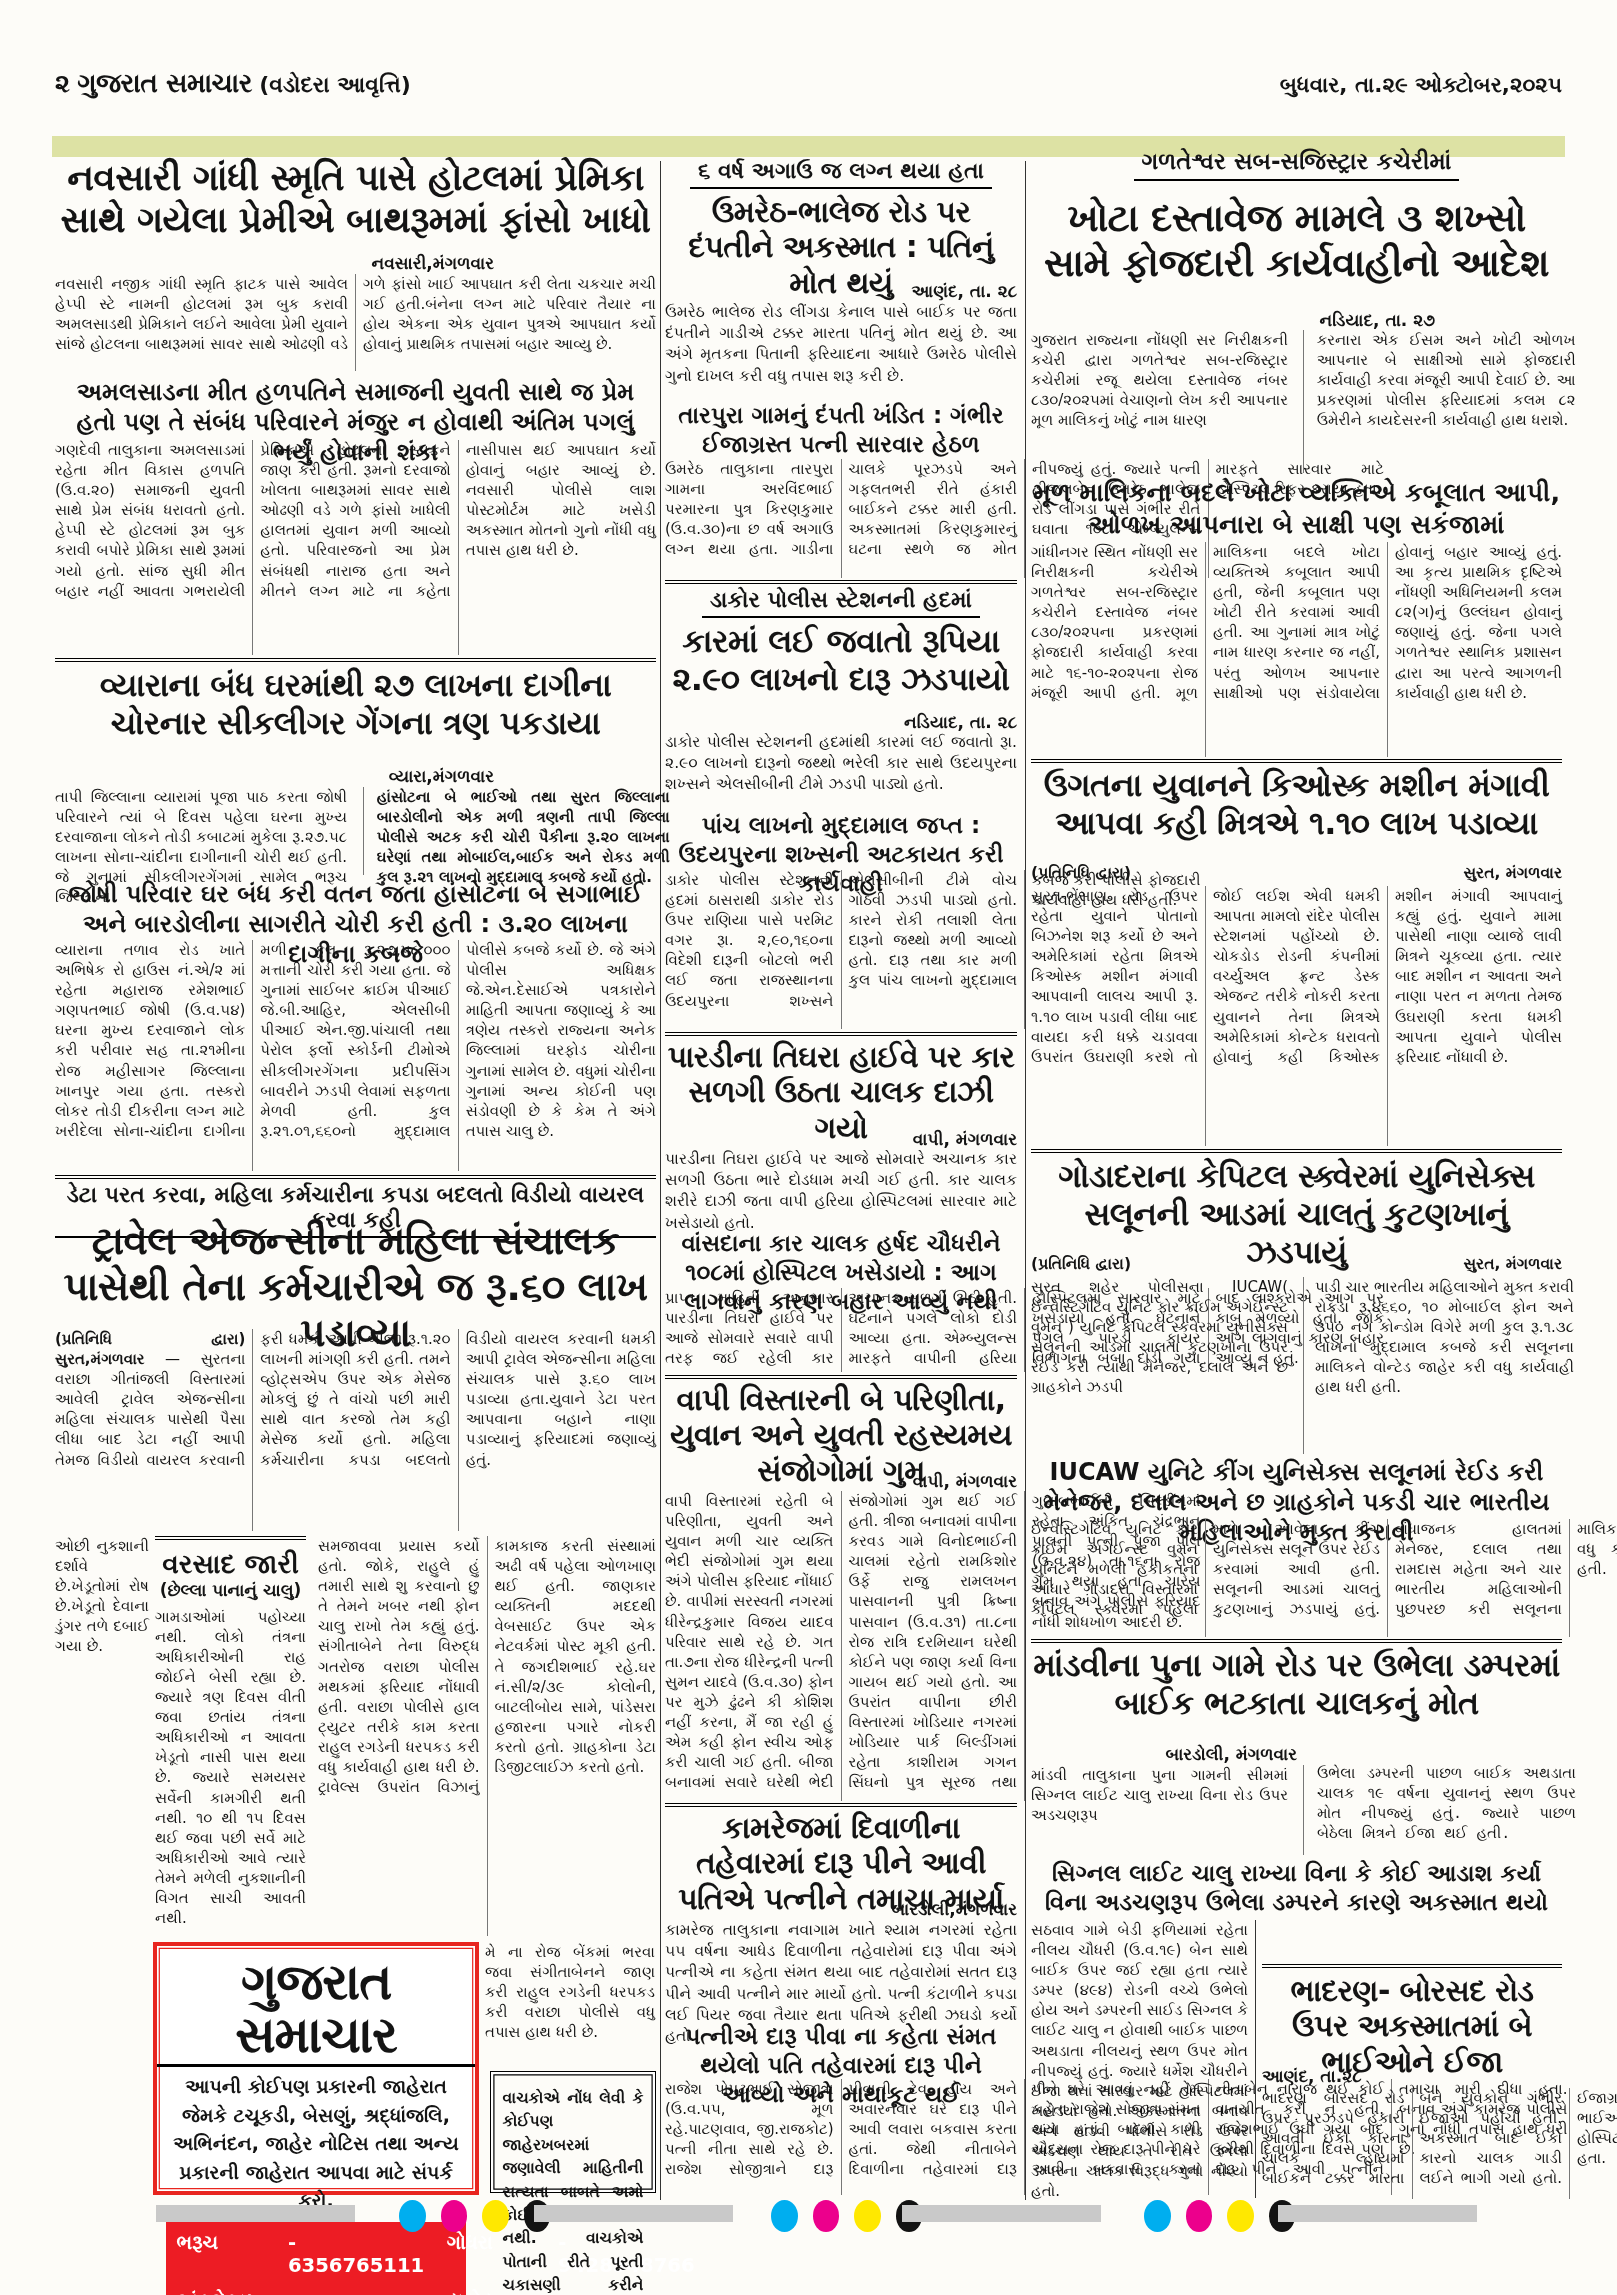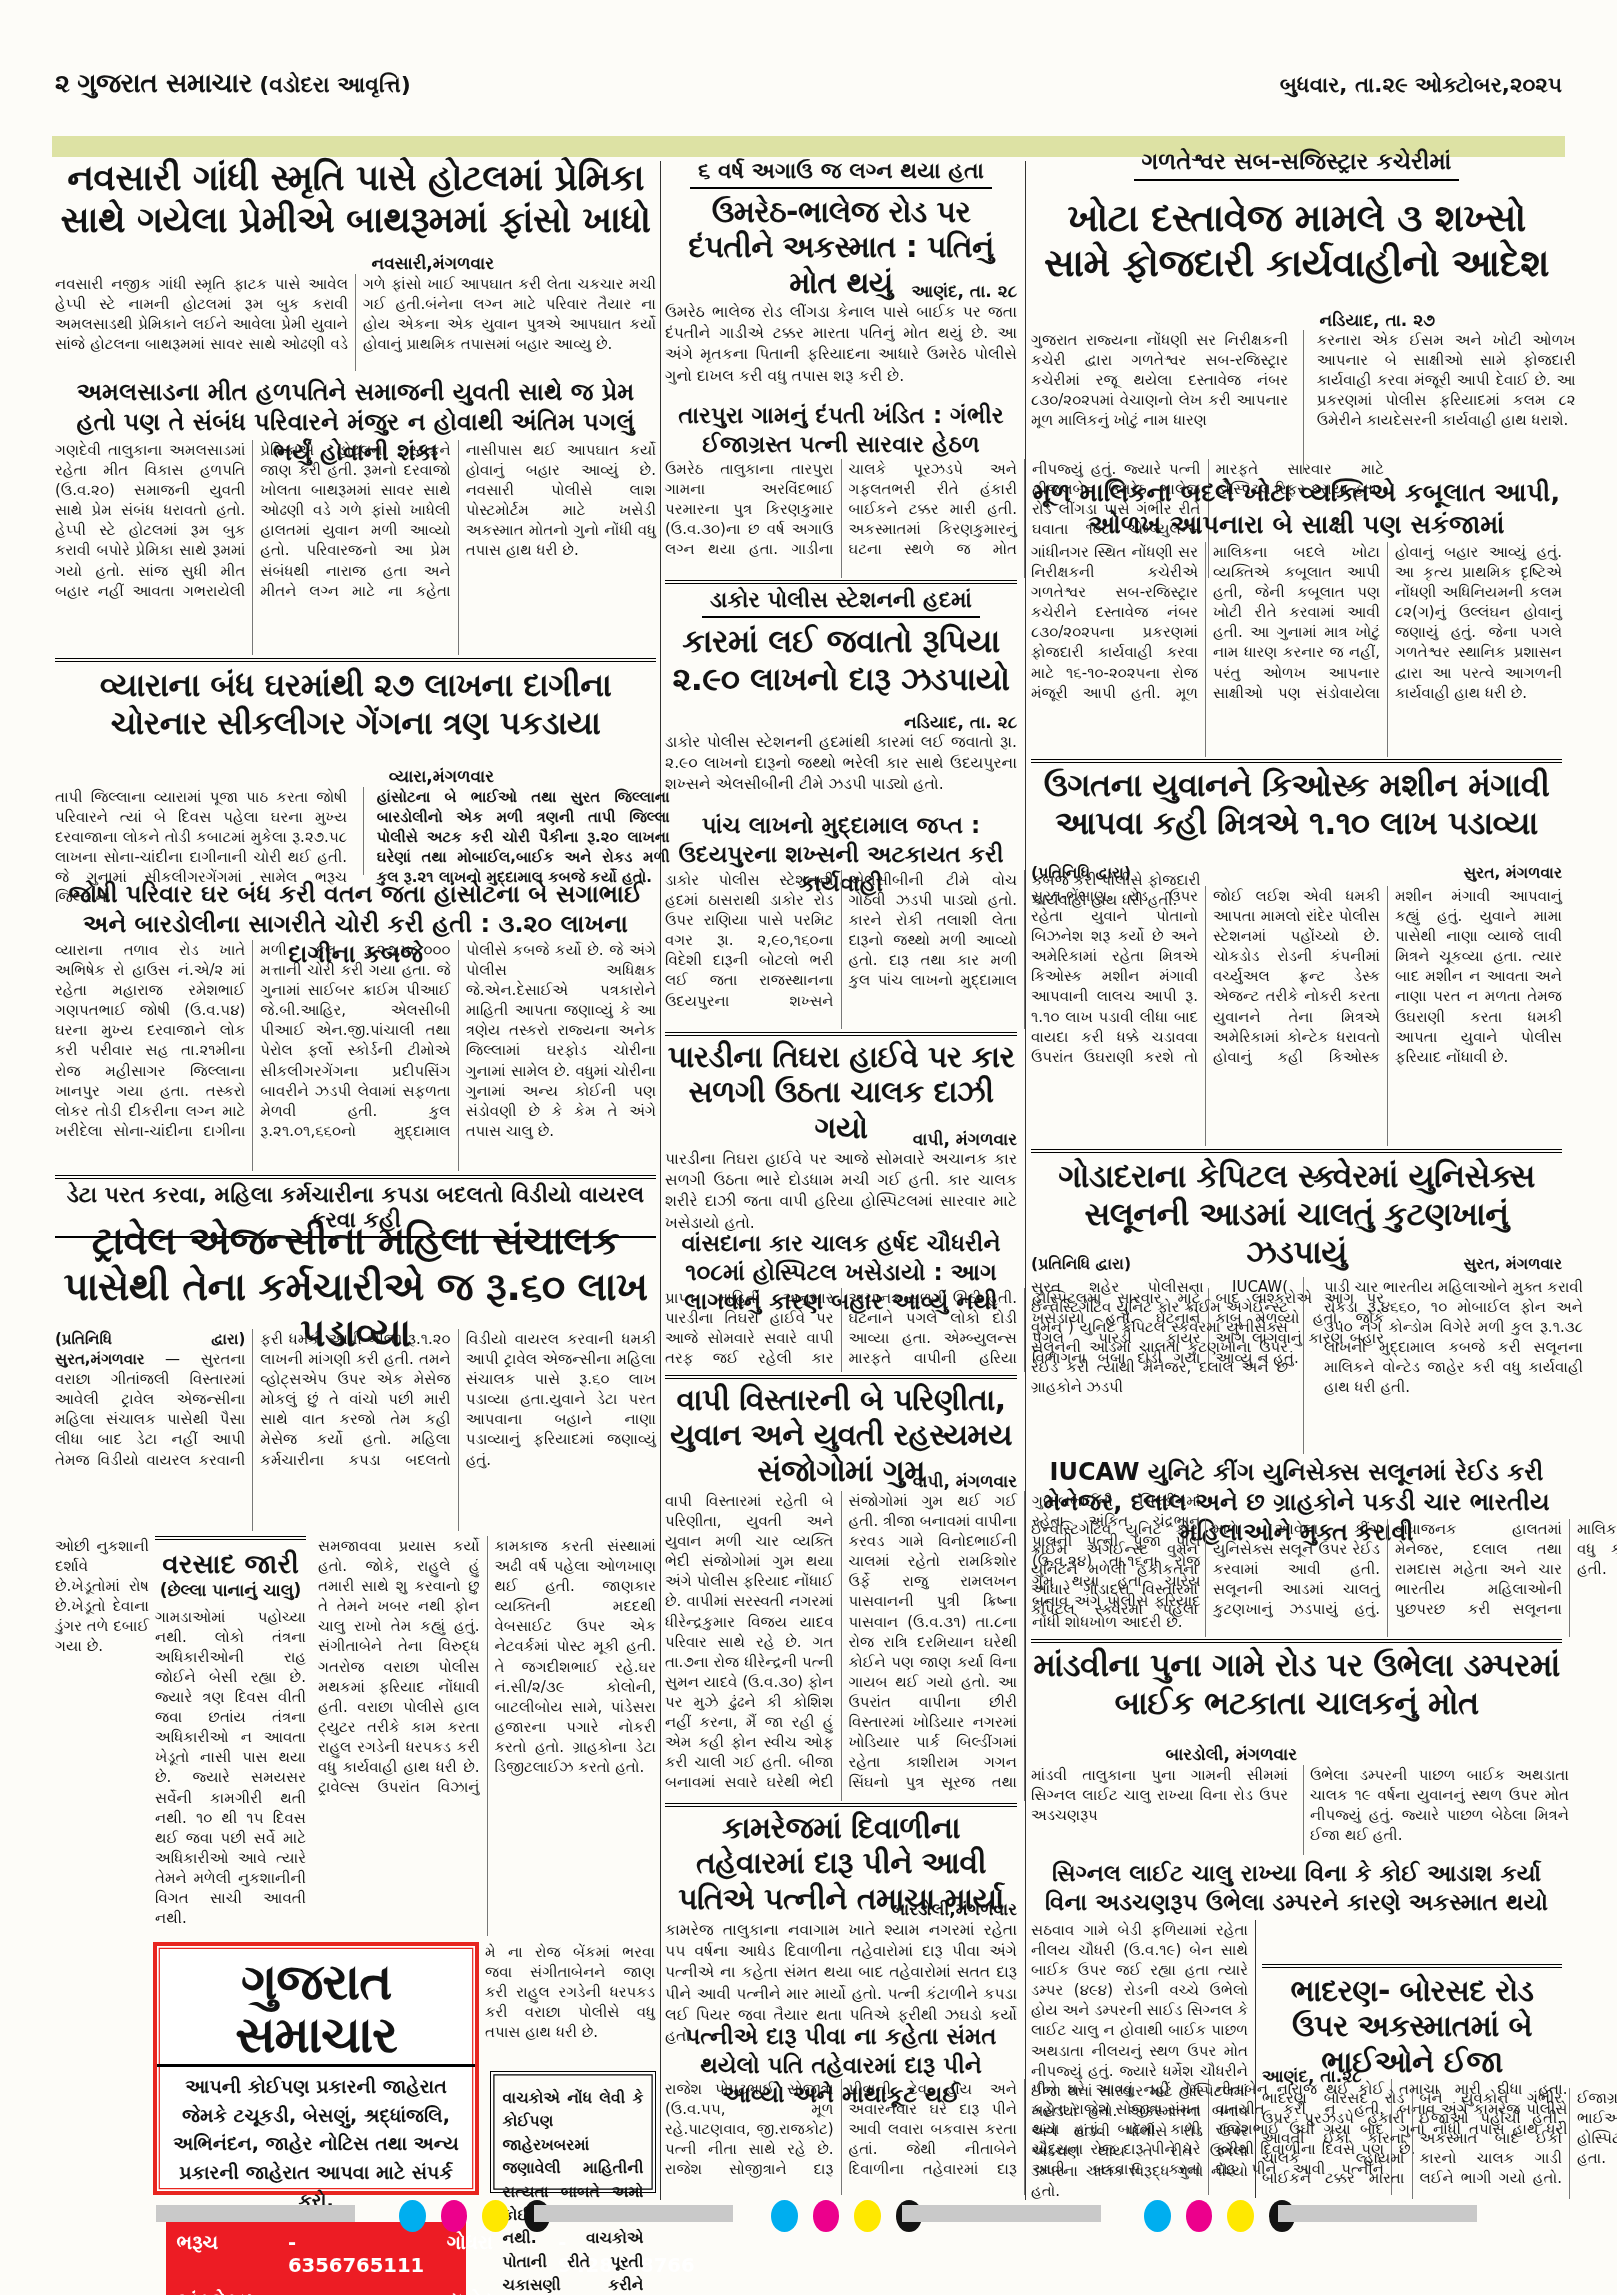--- a/index.html
+++ b/index.html
@@ -176,30 +176,30 @@
   <div class="abs body-txt cols3" style="left:1031px;top:886px;width:531px;height:260px;">સુરત-ભેંસાણ રોડ ઉપર રહેતા યુવાને પોતાનો બિઝનેશ શરૂ કર્યો છે અને અમેરિકામાં રહેતા મિત્રએ કિઓસ્ક મશીન મંગાવી આપવાની લાલચ આપી રૂ. ૧.૧૦ લાખ પડાવી લીધા બાદ વાયદા કરી ધક્કે ચડાવવા ઉપરાંત ઉઘરાણી કરશે તો જોઈ લઈશ એવી ધમકી આપતા મામલો રાંદેર પોલીસ સ્ટેશનમાં પહોંચ્યો છે. ચોકડોડ રોડની કંપનીમાં વર્ચ્યુઅલ ફ્રન્ટ ડેસ્ક એજન્ટ તરીકે નોકરી કરતા યુવાનને તેના મિત્રએ અમેરિકામાં કોન્ટેક ધરાવતો હોવાનું કહી કિઓસ્ક મશીન મંગાવી આપવાનું કહ્યું હતું. યુવાને મામા પાસેથી નાણા વ્યાજે લાવી મિત્રને ચૂકવ્યા હતા. ત્યાર બાદ મશીન ન આવતા અને નાણા પરત ન મળતા તેમજ ઉઘરાણી કરતા ધમકી આપતા યુવાને પોલીસ ફરિયાદ નોંધાવી છે.</div>
 
   <div class="abs hrule" style="left:1031px;top:1149px;width:531px;"></div>
 
   <div class="abs hd hd-lg" style="left:1031px;top:1158px;width:531px;">ગોડાદરાના કેપિટલ સ્ક્વેરમાં યુનિસેક્સ સલૂનની આડમાં ચાલતું કુટણખાનું ઝડપાયું</div>
   <div class="abs byrow" style="left:1031px;top:1255px;width:531px;">
     <span>(પ્રતિનિધિ દ્વારા)</span>
     <span>સુરત, મંગળવાર</span>
   </div>
   <div class="abs body-txt" style="left:1031px;top:1277px;width:257px;height:177px;">સુરત શહેર પોલીસના IUCAW( ઈન્વેસ્ટિગેટિવ યુનિટ ફોર ક્રાઈમ અગેઈન્સ્ટ વુમન ) યુનિટે કેપિટલ સ્કવેરમાં યુનીસેક્સ સલૂનની આડમાં ચાલતા કુટણખાના ઉપર રેઈડ કરી ત્યાંથી મેનેજર, દલાલ અને છ ગ્રાહકોને ઝડપી</div>
-  <div class="abs body-txt" style="left:1303px;top:1277px;width:259px;height:177px;border-left:0.6px solid #777;padding-left:20px;">પાડી ચાર ભારતીય મહિલાઓને મુક્ત કરાવી રોકડા રૂ.૪૬૬૦, ૧૦ મોબાઈલ ફોન અને ૩૫૦ નંગ કોન્ડોમ વિગેરે મળી કુલ રૂ.૧.૩૮ લાખનો મુદ્દામાલ કબજે કરી સલૂનના માલિકને વોન્ટેડ જાહેર કરી વધુ કાર્યવાહી હાથ ધરી હતી.</div>
+  <div class="abs body-txt" style="left:1303px;top:1277px;width:259px;height:177px;border-left:0.6px solid #777;padding-left:11px;">પાડી ચાર ભારતીય મહિલાઓને મુક્ત કરાવી રોકડા રૂ.૪૬૬૦, ૧૦ મોબાઈલ ફોન અને ૩૫૦ નંગ કોન્ડોમ વિગેરે મળી કુલ રૂ.૧.૩૮ લાખનો મુદ્દામાલ કબજે કરી સલૂનના માલિકને વોન્ટેડ જાહેર કરી વધુ કાર્યવાહી હાથ ધરી હતી.</div>
   <div class="abs subhead" style="left:1031px;top:1457px;width:531px;">IUCAW યુનિટે કીંગ યુનિસેક્સ સલૂનમાં રેઈડ કરી મેનેજર, દલાલ અને છ ગ્રાહકોને પકડી ચાર ભારતીય મહિલાઓને મુક્ત કરાવી</div>
   <div class="abs body-txt cols3" style="left:1031px;top:1519px;width:531px;height:118px;">ઈન્વેસ્ટિગેટિવ યુનિટ ફોર ક્રાઈમ અગેઈન્સ્ટ વુમન યુનિટને મળેલી હકીકતના આધારે ગોડાદરા વિસ્તારમાં કેપિટલ સ્ક્વેરમાં પહેલા માળે આવેલા કીંગ યુનિસેક્સ સલૂન ઉપર રેઈડ કરવામાં આવી હતી. સલૂનની આડમાં ચાલતું કુટણખાનું ઝડપાયું હતું. વાંધાજનક હાલતમાં મેનેજર, દલાલ તથા રામદાસ મહેતા અને ચાર ભારતીય મહિલાઓની પુછપરછ કરી સલૂનના માલિકને વોન્ટેડ જાહેર કરી વધુ કાર્યવાહી હાથ ધરી હતી.</div>
 
   <div class="abs hrule" style="left:1031px;top:1639px;width:531px;"></div>
 
   <div class="abs hd hd-lg" style="left:1031px;top:1647px;width:531px;">માંડવીના પુના ગામે  રોડ પર ઉભેલા ડમ્પરમાં બાઈક ભટકાતા ચાલકનું મોત</div>
   <div class="abs dateline" style="left:1031px;top:1744px;width:266px;">બારડોલી, મંગળવાર</div>
   <div class="abs body-txt" style="left:1031px;top:1765px;width:257px;height:90px;">માંડવી તાલુકાના પુના ગામની સીમમાં સિગ્નલ લાઈટ ચાલુ રાખ્યા વિના રોડ ઉપર અડચણરૂપ</div>
-  <div class="abs body-txt" style="left:1303px;top:1765px;width:259px;height:90px;border-left:0.6px solid #777;padding-left:6px;">ઉભેલા ડમ્પરની પાછળ બાઈક અથડાતા ચાલક ૧૯ વર્ષના યુવાનનું સ્થળ ઉપર મોત નીપજ્યું હતું. જ્યારે પાછળ બેઠેલા મિત્રને ઈજા થઈ હતી.</div>
+  <div class="abs body-txt" style="left:1303px;top:1765px;width:259px;height:90px;border-left:0.6px solid #777;padding-left:13px;font-family:Liberation Mono, monospace;">ઉભેલા ડમ્પરની પાછળ બાઈક અથડાતા ચાલક ૧૯ વર્ષના યુવાનનું સ્થળ ઉપર મોત નીપજ્યું હતું. જ્યારે પાછળ બેઠેલા મિત્રને ઈજા થઈ હતી.</div>
   <div class="abs subhead" style="left:1031px;top:1859px;width:531px;font-size:23px;">સિગ્નલ લાઈટ ચાલુ રાખ્યા વિના કે કોઈ આડાશ કર્યા વિના અડચણરૂપ ઉભેલા ડમ્પરને કારણે અકસ્માત થયો</div>
   <div class="abs body-txt" style="left:1031px;top:1920px;width:217px;height:278px;">સઠવાવ ગામે બેડી ફળિયામાં રહેતા નીલય ચૌધરી (ઉ.વ.૧૯) બેન સાથે બાઈક ઉપર જઈ રહ્યા હતા ત્યારે ડમ્પર (૪૯૪) રોડની વચ્ચે ઉભેલો હોય અને ડમ્પરની સાઈડ સિગ્નલ કે લાઈટ ચાલુ ન હોવાથી બાઈક પાછળ અથડાતા નીલયનું સ્થળ ઉપર મોત નીપજ્યું હતું. જ્યારે ધર્મેશ ચૌધરીને ઈજા થતાં સારવાર માટે હોસ્પિટલમાં ખસેડ્યો હતો. અકસ્માતના બનાવ અંગે માંડવી પોલીસે રોડ ઉપર અડચણ થાય તે રીતે ઉભેલા ડમ્પરના ચાલક વિરૂદ્ધ ગુનો નોંધ્યો હતો.</div>
 
   <div class="abs vrule" style="left:1255px;top:1920px;height:278px;width:0.6px;"></div>
 
   <div class="abs hrule" style="left:1262px;top:1964px;width:300px;"></div>
   <div class="abs hd hd-md" style="left:1262px;top:1973px;width:300px;">ભાદરણ- બોરસદ રોડ ઉપર અકસ્માતમાં બે ભાઈઓને ઈજા</div>
   <div class="abs dateline" style="left:1262px;top:2066px;width:150px;text-align:left;">આણંદ, તા.૨૮</div>
   <div class="abs body-txt cols2" style="left:1262px;top:2088px;width:300px;height:111px;">ભાદરણ બોરસદ રોડ ઉપર પુરઝડપે હંકારી આવતી ઈકો કારના ચાલકે લ્હાયમાં બાઈકને ટક્કર મારતા બંને યુવકોને ગંભીર ઈજાઓ પહોંચી હતી. અકસ્માત બાદ ઈકો કારનો ચાલક ગાડી લઈને ભાગી ગયો હતો. ઈજાગ્રસ્ત બંને ભાઈઓને સારવાર માટે હોસ્પિટલ ખસેડાયા હતા. બનાવ અંગે પોલીસે ગુનો નોંધી તપાસ હાથ ધરી છે.</div>
 

